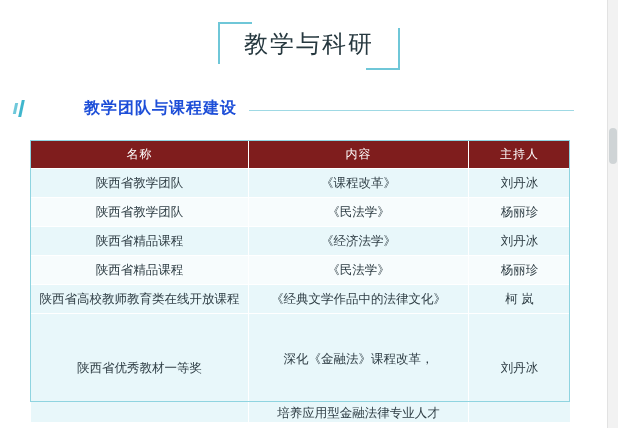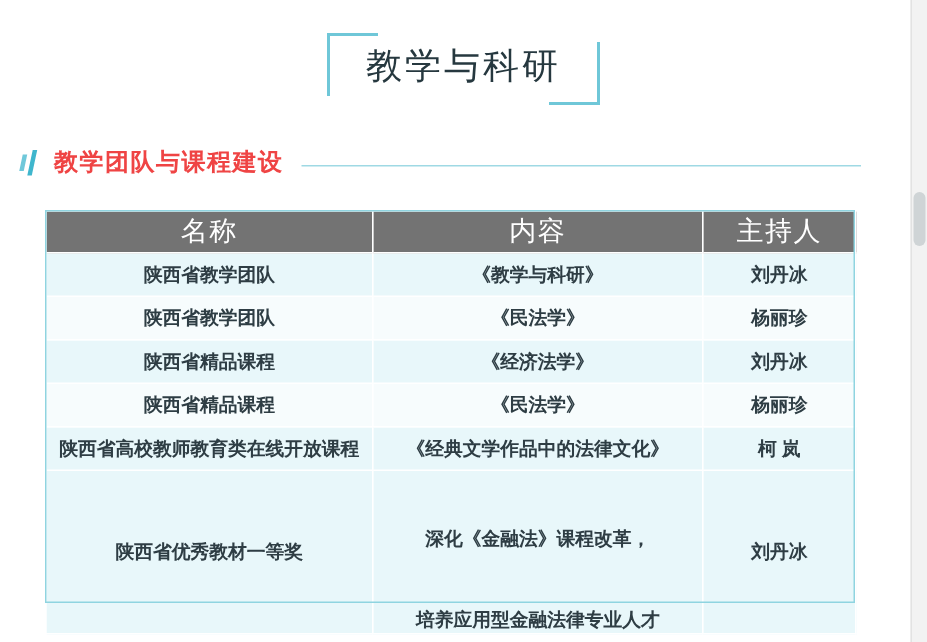--- a/index.html
+++ b/index.html
@@ -91,23 +91,24 @@
     height: 17px;
     background: #3fb6cd;
     margin-right: 3px;
     transform: skewX(-12deg);
   }
   .bar.b1 { height: 11px; opacity: 0.75; }
   .bar.b2 { height: 17px; }
   .section-title {
     font-size: 16px;
     font-weight: bold;
-    color: #ef4444;
+    color: #1d4ed8;
     letter-spacing: 1px;
     white-space: nowrap;
+    margin-left: 48px;
   }
   .section-rule {
     flex: 1;
     height: 1px;
     background: #9fd9e4;
     margin-left: 12px;
     margin-top: 3px;
   }
 
   
@@ -122,28 +123,27 @@
     width: 540px;
     table-layout: fixed;
   }
   table.data th, table.data td {
     border: 1px solid #ffffff;
     text-align: center;
     color: #2e3d44;
     font-size: 12.5px;
     padding: 0 4px;
     line-height: 1.35;
-    font-weight: bold;
   }
   table.data thead th {
-    background: #737373;
+    background: #7f1d1d;
     color: #ffffff;
     font-weight: normal;
     height: 27px;
-    font-size: 18px;
+    font-size: 12px;
     letter-spacing: 1px;
   }
   table.data tbody tr td {
     height: 28px;
   }
   table.data tbody tr.odd td {
     background: #e8f7fa;
   }
   table.data tbody tr.even td {
     background: #f7fcfd;
@@ -219,21 +219,21 @@
       <thead>
         <tr>
           <th>名称</th>
           <th>内容</th>
           <th>主持人</th>
         </tr>
       </thead>
       <tbody>
         <tr class="odd">
           <td>陕西省教学团队</td>
-          <td>《教学与科研》</td>
+          <td>《课程改革》</td>
           <td>刘丹冰</td>
         </tr>
         <tr class="even">
           <td>陕西省教学团队</td>
           <td>《民法学》</td>
           <td>杨丽珍</td>
         </tr>
         <tr class="odd">
           <td>陕西省精品课程</td>
           <td>《经济法学》</td>

